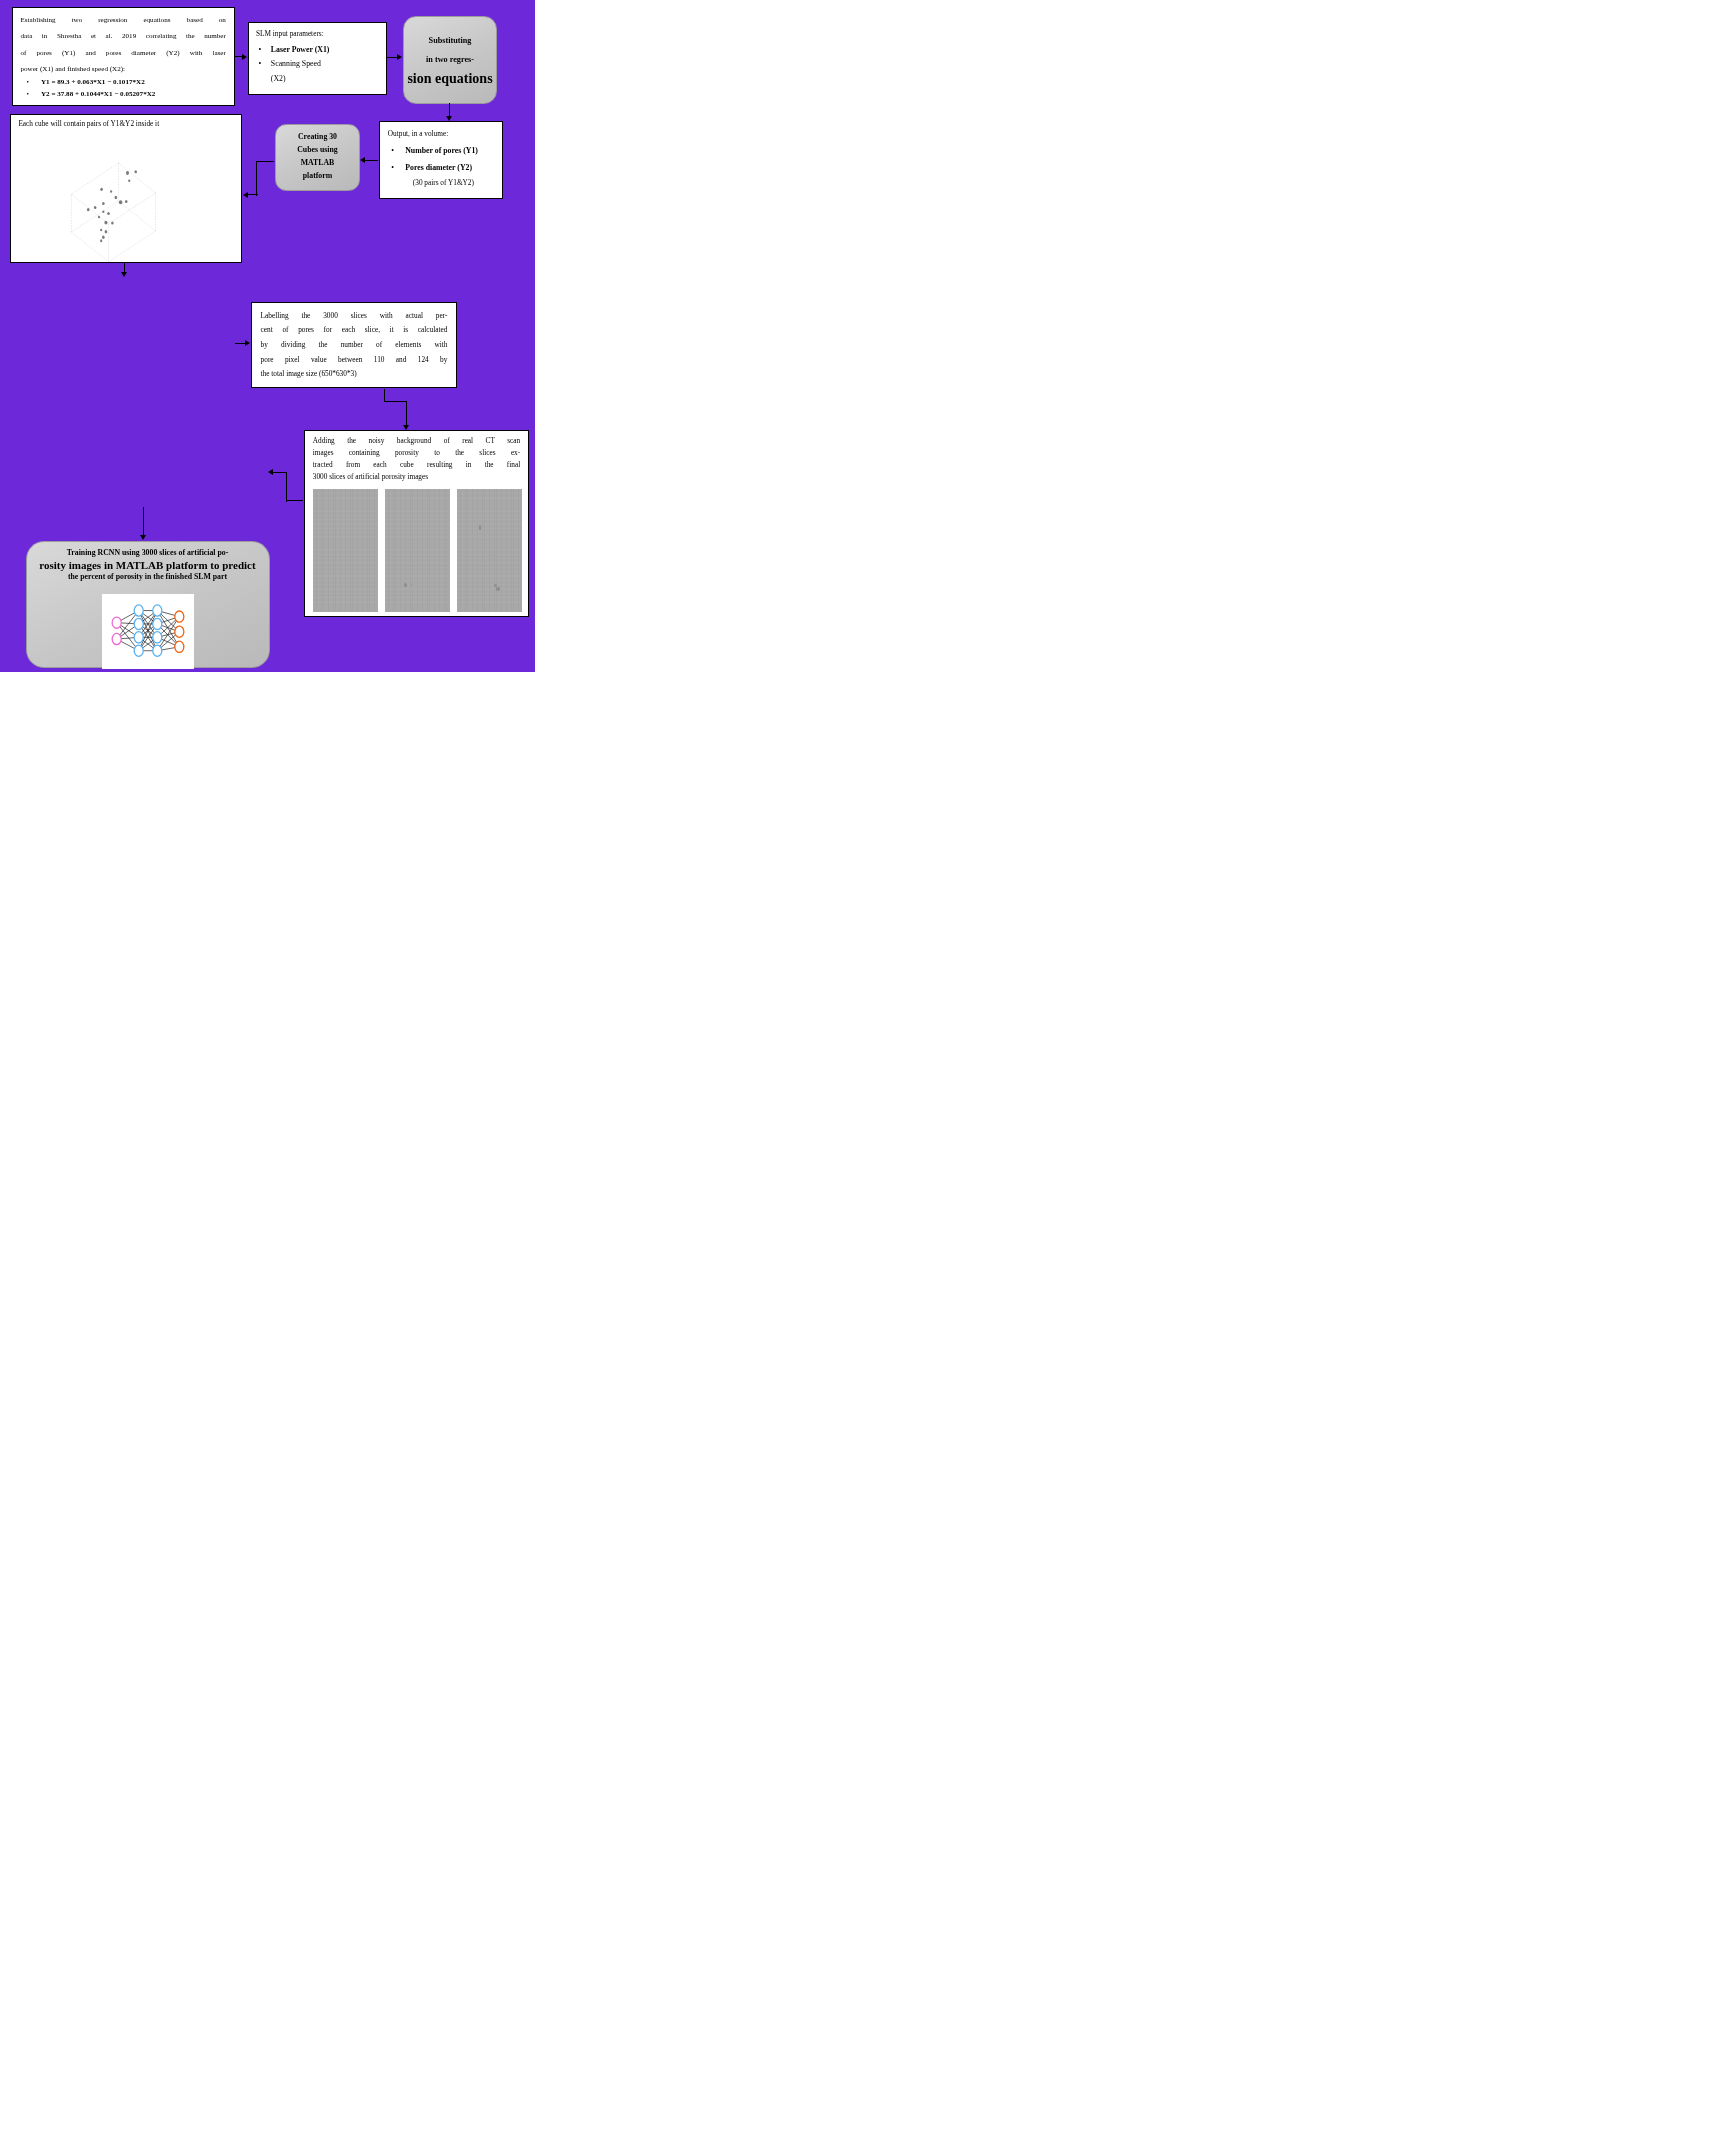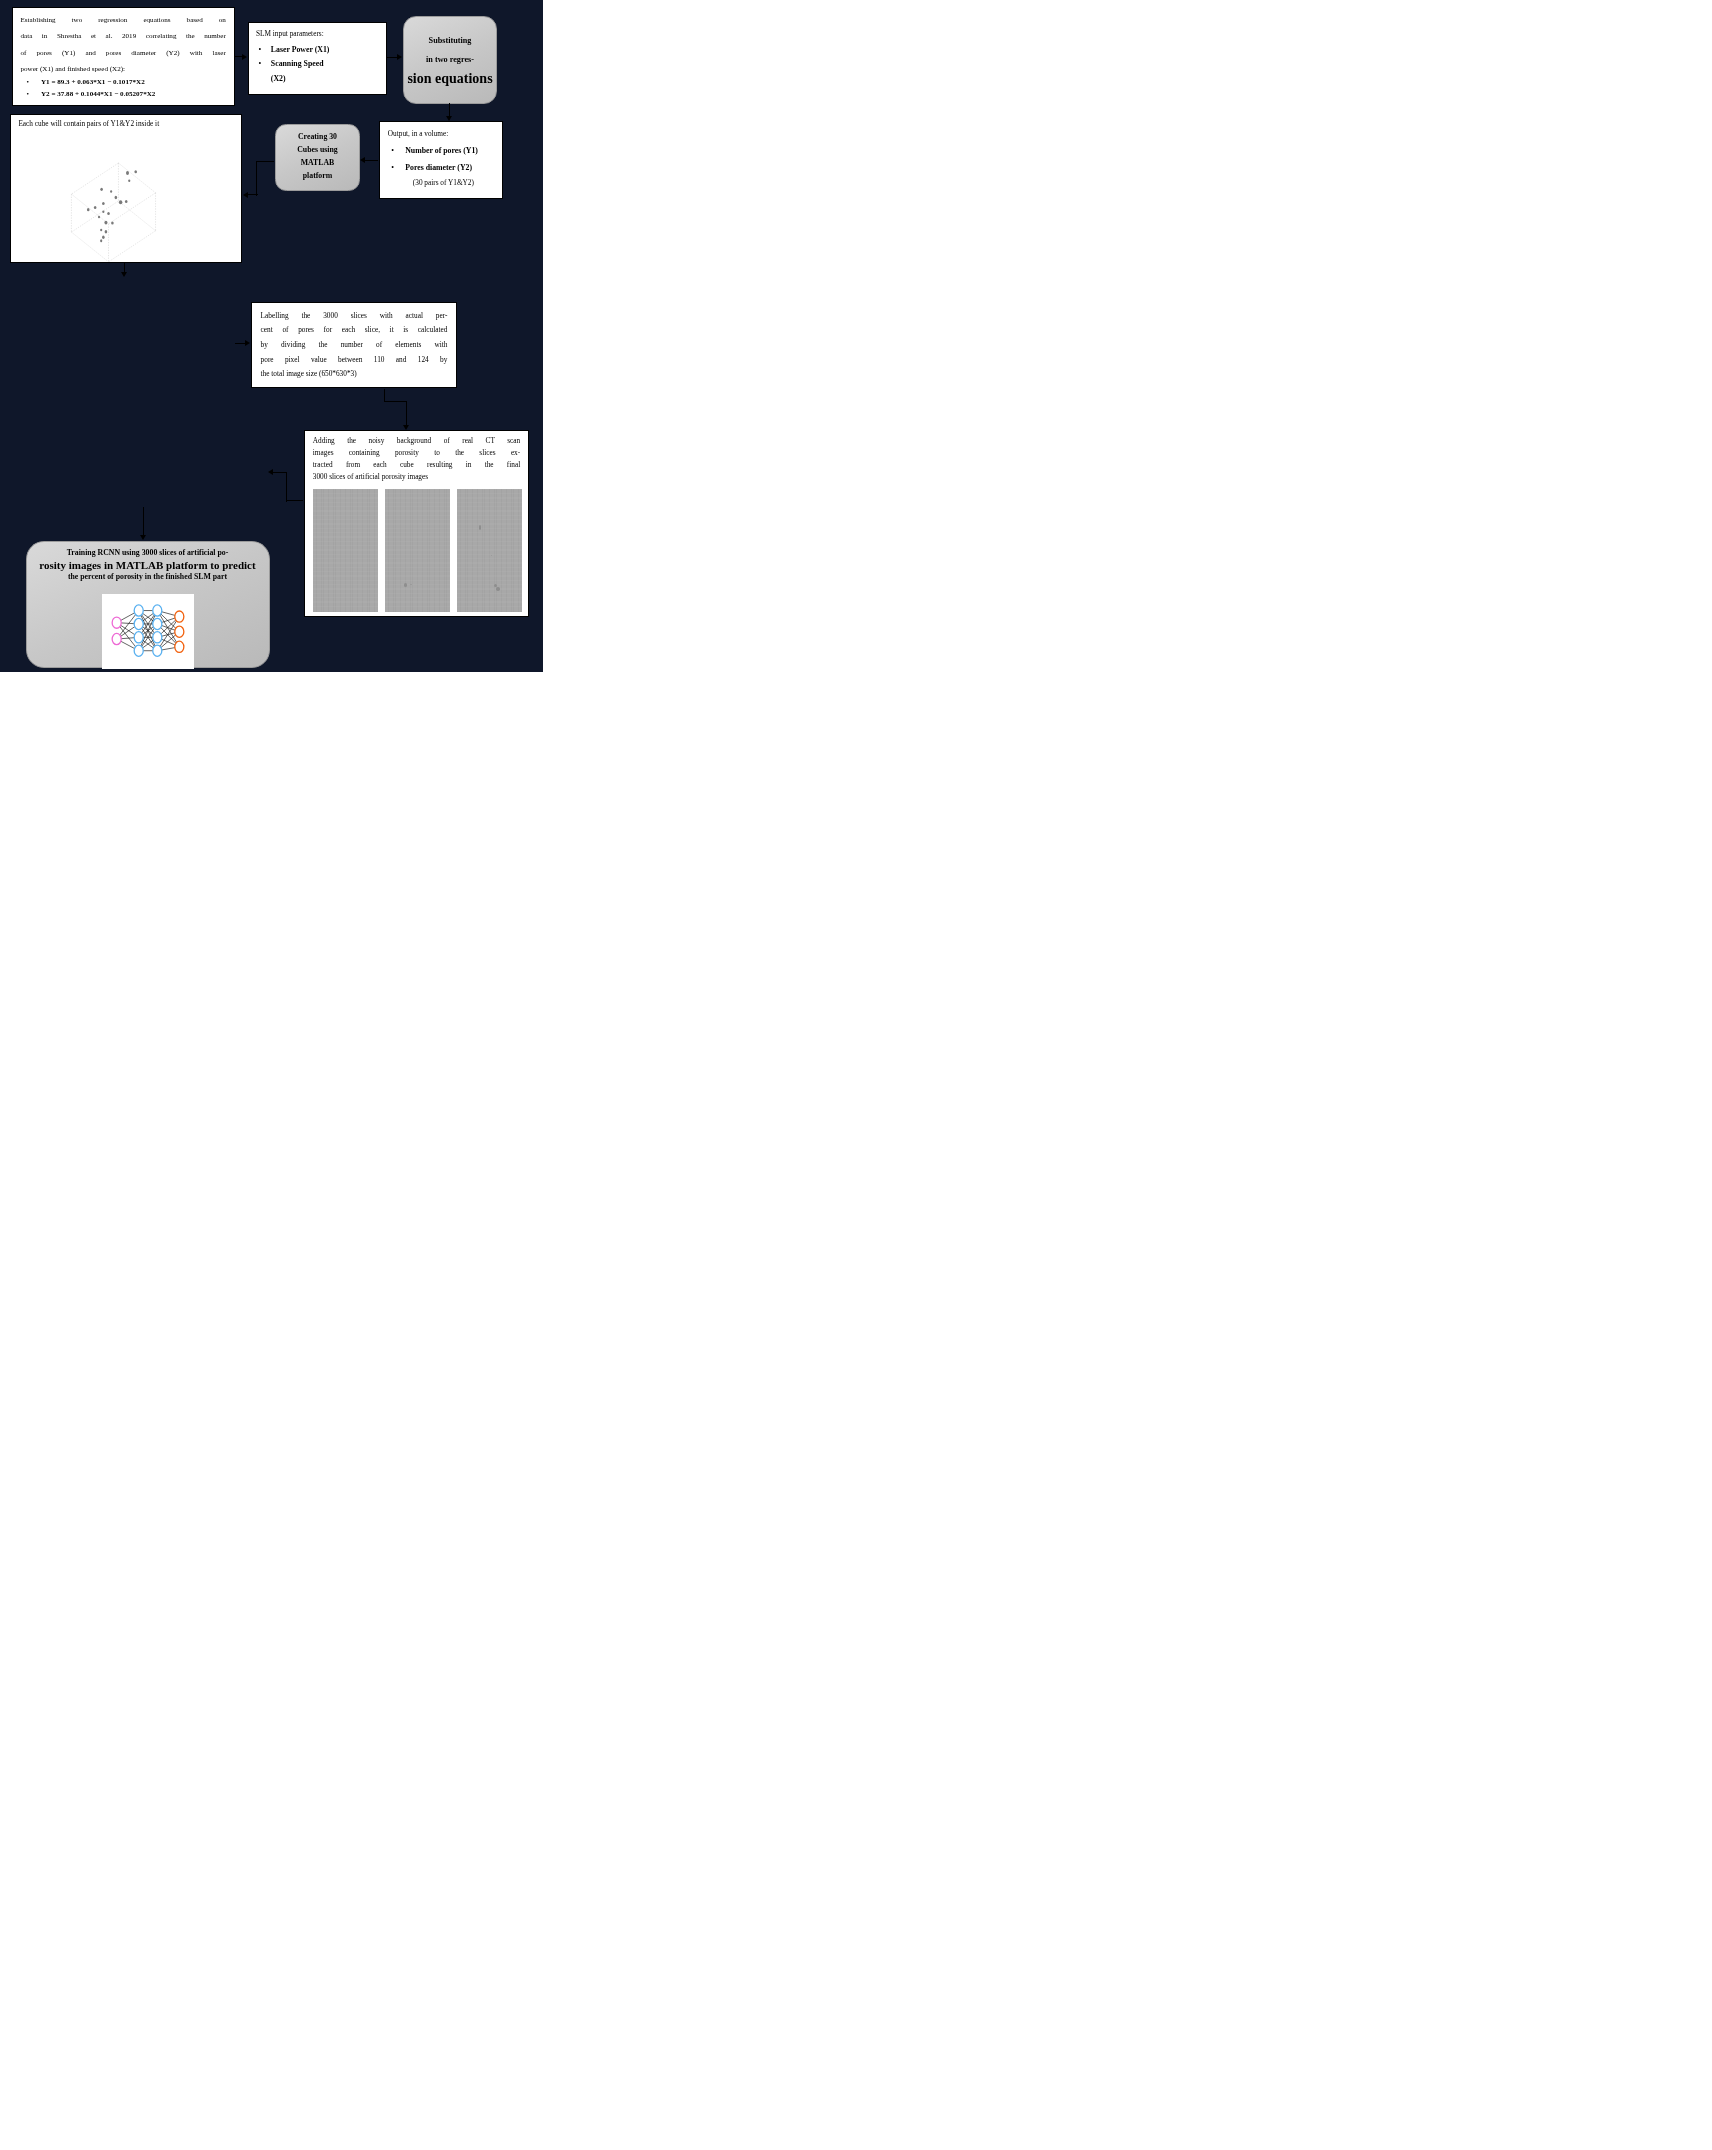--- a/index.html
+++ b/index.html
@@ -1,17 +1,17 @@
 <!DOCTYPE html>
 <html style="font-size:7px"><head>
 <meta charset="utf-8">
 <style>
   html,body{margin:0;padding:0;background:#ffffff;}
   body{font-family:"Liberation Serif","DejaVu Serif",serif;color:#000;}
-  #page{position:relative;width:535px;height:672px;background:#0f172a;overflow:hidden;padding-left:8px;}
+  #page{position:relative;width:535px;height:672px;background:#6d28d9;overflow:hidden;}
 
   .wbox{position:absolute;background:#fff;border:1.1px solid #000;box-sizing:border-box;}
   .gbox{position:absolute;background:linear-gradient(155deg,#d9d9d9 0%,#c7c7c7 50%,#b9b9b9 100%);
         border:1.1px solid #9b9b9b;box-sizing:border-box;}
 
   .jline{text-align:justify;text-align-last:justify;}
   .lastline{text-align-last:left;}
   .cline{text-align:center;}
 
   
@@ -62,21 +62,21 @@
   <div class="ah-right" style="left:242px;top:54px;"></div>
 
   <div class="wbox" style="left:248px;top:21.6px;width:139px;height:73px;padding:3.5px 6px 0 7px;">
     <div class="small-para" style="line-height:16.4px;">SLM input parameters:</div>
     <div class="bullet-row" style="font-size:7.8px;line-height:14.7px;">
       <span class="bullet-glyph" style="margin:0 9.5px 0 2.6px;">•</span>
       <span style="font-weight:bold;">Laser Power (X1)</span>
     </div>
     <div class="bullet-row" style="font-size:7.8px;line-height:14.7px;">
       <span class="bullet-glyph" style="margin:0 9.5px 0 2.6px;">•</span>
-      <span style="font-weight:bold;max-width:65px;display:inline-block;">Scanning Speed (X2)</span>
+      <span style="font-weight:normal;max-width:65px;display:inline-block;">Scanning Speed (X2)</span>
     </div>
   </div>
 
   <div class="hline" style="left:386px;top:57px;width:11.7px;"></div>
   <div class="ah-right" style="left:397px;top:54px;"></div>
 
   <div class="gbox" style="left:403px;top:15.5px;width:94px;height:88px;border-radius:13px;display:flex;flex-direction:column;justify-content:center;">
     <div class="cline" style="font-weight:bold;font-size:8.2px;line-height:19px;">Substituting</div>
     <div class="cline" style="font-weight:bold;font-size:8.2px;line-height:19px;text-align:center;">in two regres-</div>
     <div class="cline" style="font-weight:bold;font-size:14px;line-height:19px;">sion equations</div>

